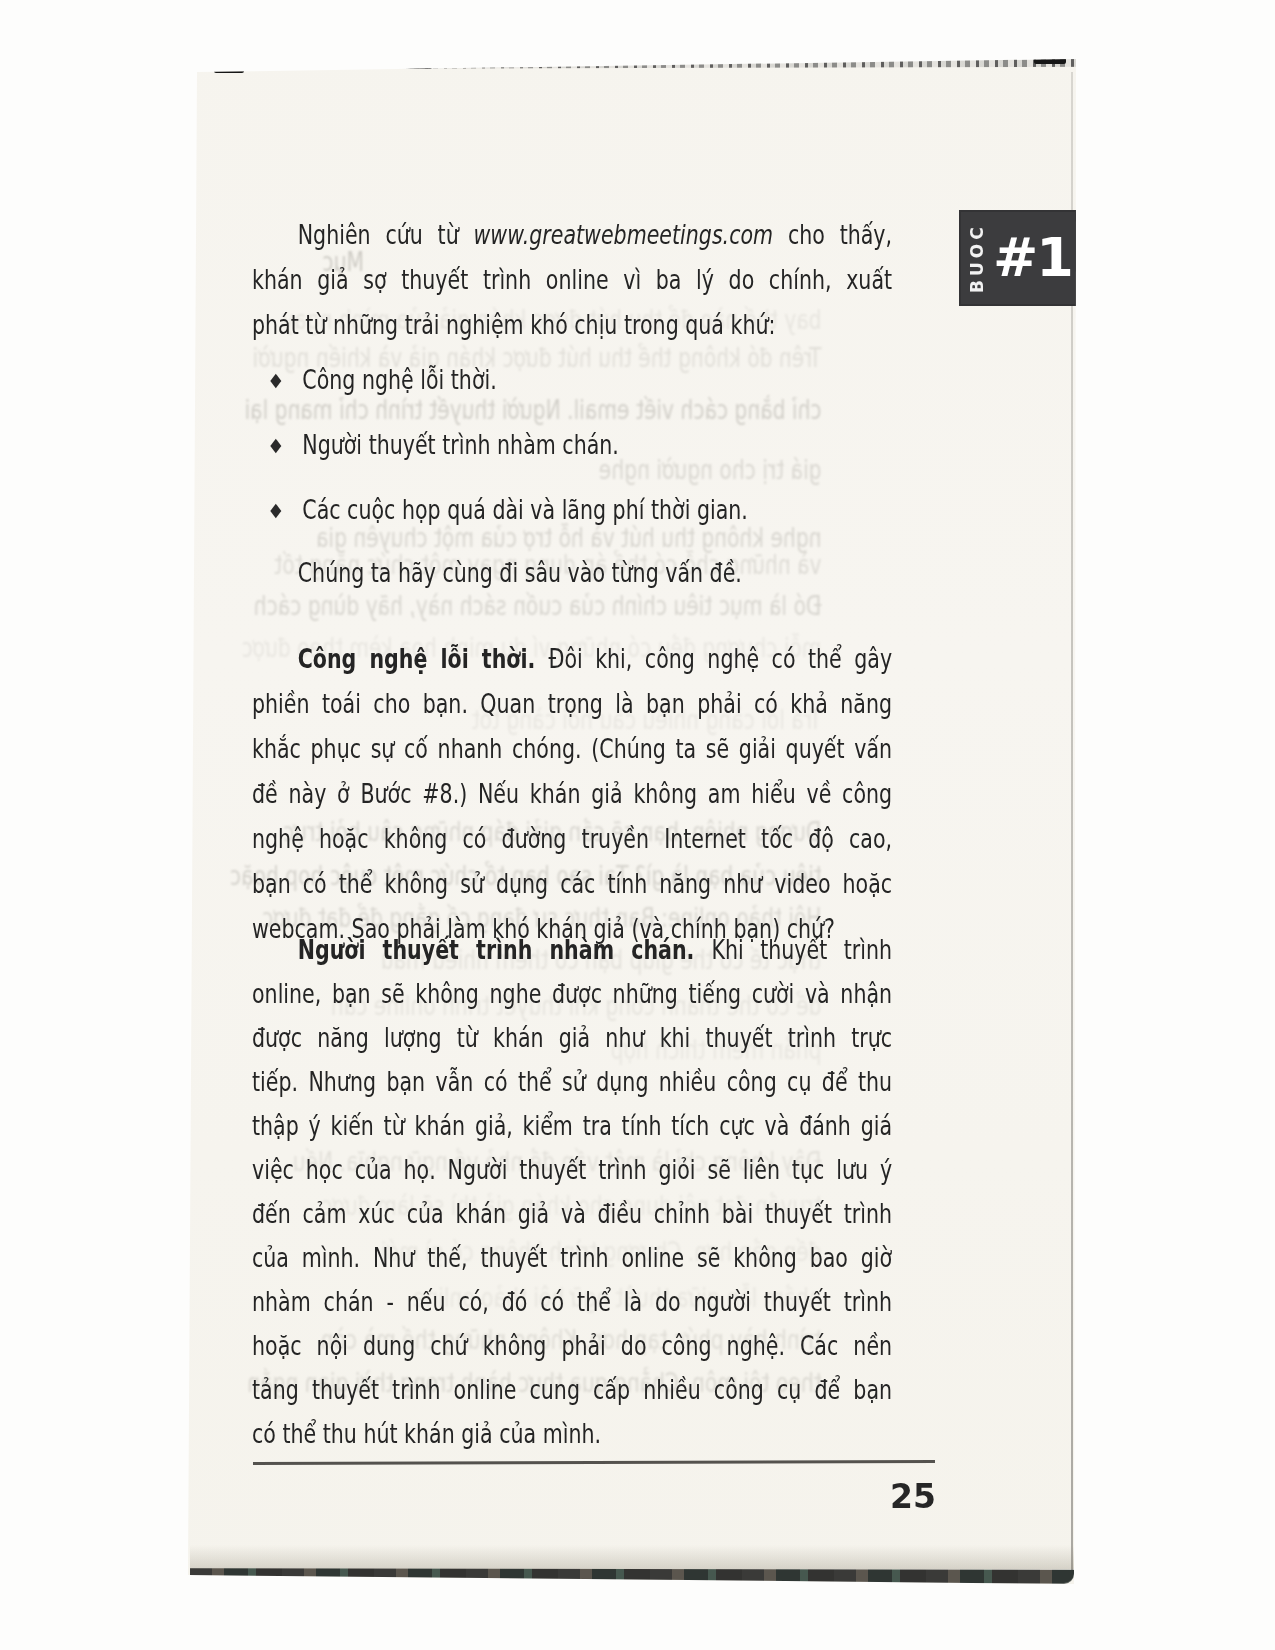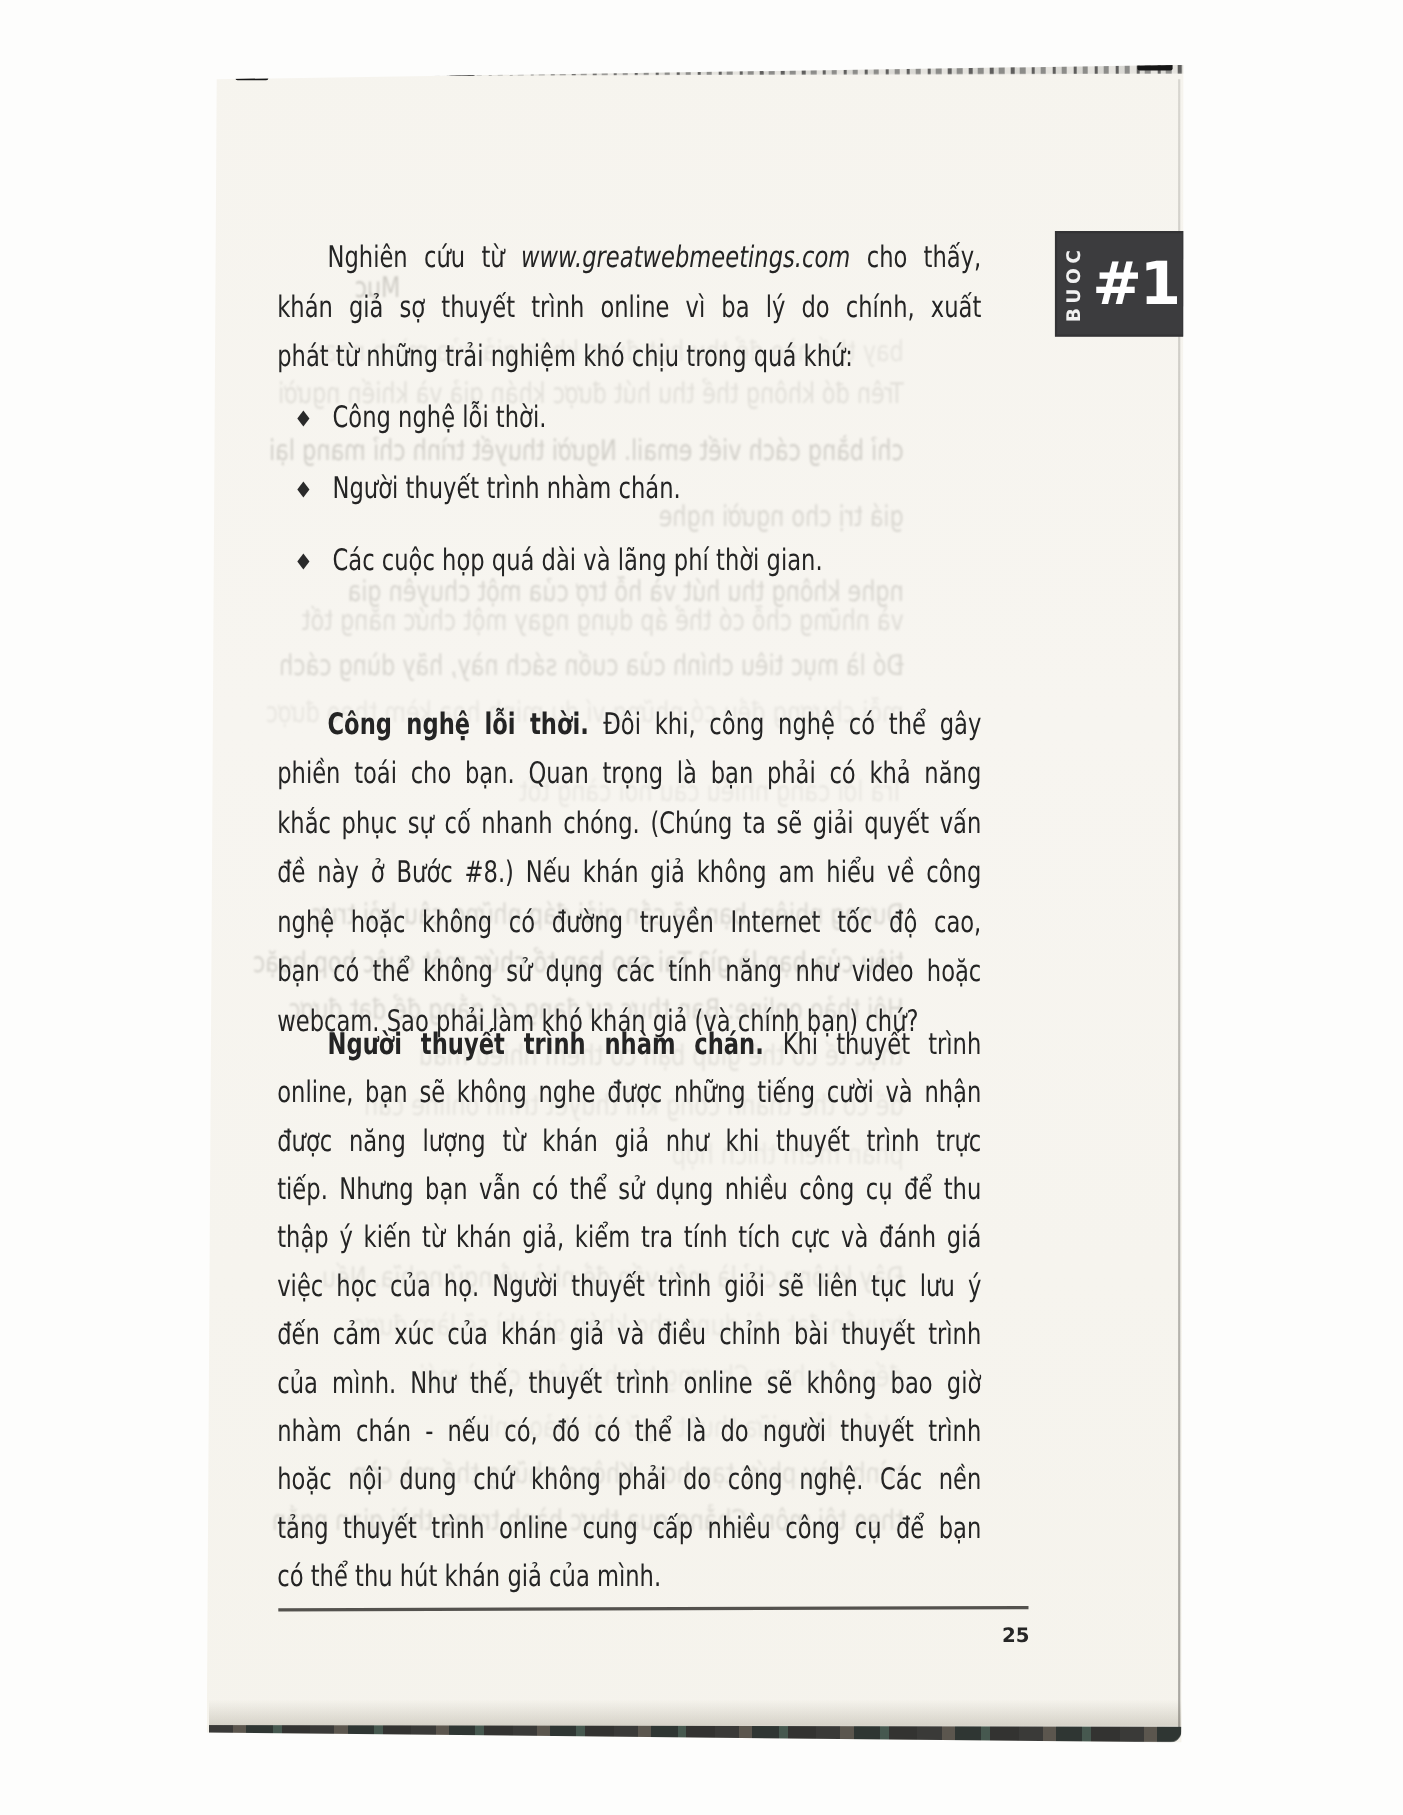--- a/index.html
+++ b/index.html
@@ -88,21 +88,21 @@
     overflow:visible; text-align:left;
   }
   .ghost.right { text-align:right; }
   
   .footer-rule {
     position:absolute; left:253px; top:1461px; width:682px; height:3px;
     background:#54524e; transform:rotate(-.18deg); z-index:3;
   }
   .page-number {
     position:absolute; left:854px; top:1477px; width:82px; z-index:3;
-    font-size:18px; font-weight:bold; color:#262626; text-align:right;
+    font-size:33px; font-weight:bold; color:#262626; text-align:right;
   }
 </style>
 </head>
 <body>
 
 <div class="page">
 
   <div class="ghost-layer" id="ghost-layer">
       <div class="ghost right" style="top: 242px; opacity: 0.42;">Mục</div>
       <div class="ghost" style="top: 300px; opacity: 0.16;">bay thế nào để thu hút được khán giả của mình ngay</div>
@@ -154,20 +154,23 @@
       </div>
       <div class="bullet-row">
         <span class="bullet-glyph">◆</span>
         <span>Người thuyết trình nhàm chán.</span>
       </div>
       <div class="bullet-row">
         <span class="bullet-glyph">◆</span>
         <span>Các cuộc họp quá dài và lãng phí thời gian.</span>
       </div>
     </div>
+  <div class="para" style="top:550px" id="p-transition">
+      <div class="line end ind"><span class="n">Chúng ta hãy cùng đi sâu vào từng vấn đề.</span></div>
+    </div>
   <div class="para" style="top:636px" id="p-s1">
       <div class="line ind"><span class="b">Công nghệ lỗi thời. </span><span class="n">Đôi khi, công nghệ có thể gây</span></div>
       <div class="line"><span class="n">phiền toái cho bạn. Quan trọng là bạn phải có khả năng</span></div>
       <div class="line"><span class="n">khắc phục sự cố nhanh chóng. (Chúng ta sẽ giải quyết vấn</span></div>
       <div class="line"><span class="n">đề này ở Bước #8.) Nếu khán giả không am hiểu về công</span></div>
       <div class="line"><span class="n">nghệ hoặc không có đường truyền Internet tốc độ cao,</span></div>
       <div class="line"><span class="n">bạn có thể không sử dụng các tính năng như video hoặc</span></div>
       <div class="line end"><span class="n">webcam. Sao phải làm khó khán giả (và chính bạn) chứ?</span></div>
     </div>
   <div class="para lh44" style="top:928px" id="p-s2">

